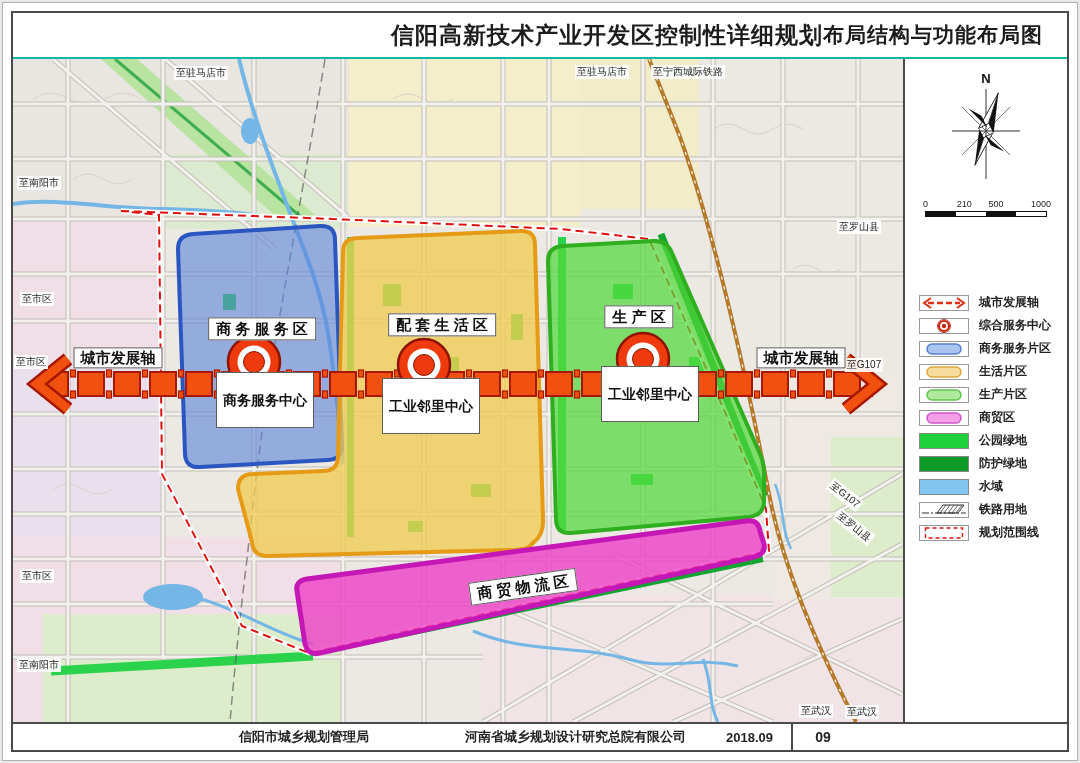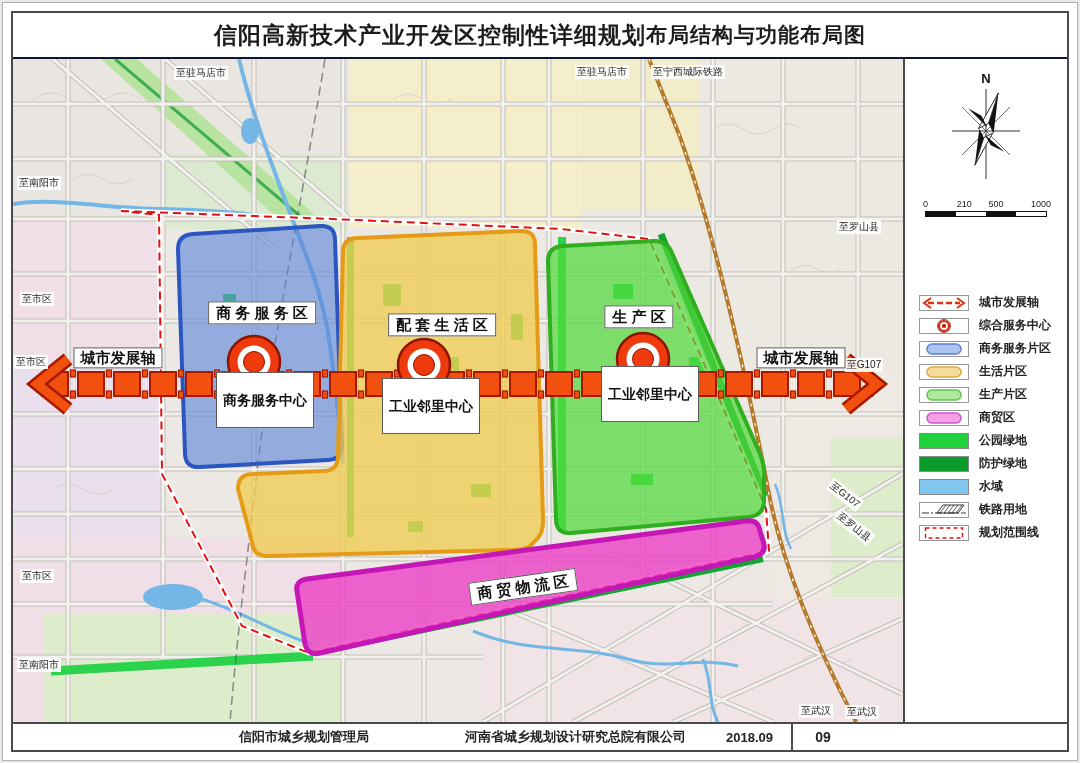--- a/index.html
+++ b/index.html
@@ -1,19 +1,19 @@
 <!DOCTYPE html>
 <html><head>
 <meta charset="utf-8">
 <style>
   html,body{margin:0;padding:0;width:1080px;height:763px;overflow:hidden;background:#e9e9e9;
     font-family:"Liberation Sans","DejaVu Sans",sans-serif;}
   .sheet{position:absolute;left:2px;top:2px;right:2px;bottom:2px;background:#fff;border:1px solid #b0b0b0;}
   .frame{position:absolute;left:8px;top:8px;right:8px;bottom:8px;border:2px solid #4a4a4a;display:flex;flex-direction:column;background:#fff;}
-  .hdr{height:44px;border-bottom:2px solid #0f172a;display:flex;justify-content:center;align-items:center;padding:0 24px;}
+  .hdr{height:44px;border-bottom:2px solid #14b8a6;display:flex;justify-content:flex-end;align-items:center;padding:0 24px;}
   .hdr .tl{font-size:23px;font-weight:bold;color:#1c1c1c;letter-spacing:1px;}
   .hdr .tr{font-size:21px;font-weight:bold;color:#1c1c1c;letter-spacing:1px;}
   .main{flex:1;display:flex;min-height:0;}
   .map-section{flex:1;position:relative;border-right:2px solid #4a4a4a;overflow:hidden;background:#ece9e4;}
   .map-section svg.base{position:absolute;left:0;top:0;}
   .panel{width:162px;position:relative;background:#fff;}
   .ftr{height:26px;border-top:2px solid #4a4a4a;display:flex;align-items:center;justify-content:center;font-size:13px;font-weight:bold;color:#222;}
   .ftr .gap1{width:96px;} .ftr .gap2{width:40px;} .ftr .gap3{width:18px;}
   .pagebox{width:36px;align-self:stretch;border-left:2px solid #4a4a4a;display:flex;align-items:center;justify-content:center;font-size:14px;padding-left:12px;}
   
@@ -222,21 +222,21 @@
           <circle cx="411" cy="306" r="10.5" stroke="#8c1400" stroke-width="1" fill="#ee3a0c"></circle>
         </g>
         <g>
           <circle cx="630" cy="300" r="26" stroke="#8c1400" stroke-width="2.5" fill="#ee3a0c"></circle>
           <circle cx="630" cy="300" r="16.5" fill="#fff"></circle>
           <circle cx="630" cy="300" r="10.5" stroke="#8c1400" stroke-width="1" fill="#ee3a0c"></circle>
         </g>
       </g>
     </svg>
 
-    <div class="mlabel zname" style="left:249px;top:254px">商 务 服 务 区</div>
+    <div class="mlabel zname" style="left:249px;top:270px">商 务 服 务 区</div>
     <div class="mlabel zcenter" style="left:252px;top:341px">商务服务中心</div>
     <div class="mlabel zname" style="left:429px;top:266px">配 套 生 活 区</div>
     <div class="mlabel zcenter" style="left:418px;top:347px">工业邻里中心</div>
     <div class="mlabel zname" style="left:626px;top:258px">生 产 区</div>
     <div class="mlabel zcenter" style="left:637px;top:335px">工业邻里中心</div>
     <div class="mlabel zname rot" style="left:510px;top:528px">商 贸 物 流 区</div>
     <div class="mlabel zaxis" style="left:105px;top:299px">城市发展轴</div>
     <div class="mlabel zaxis" style="left:788px;top:299px">城市发展轴</div>
 
     <div class="elabel" style="left:188px;top:14px">至驻马店市</div>

